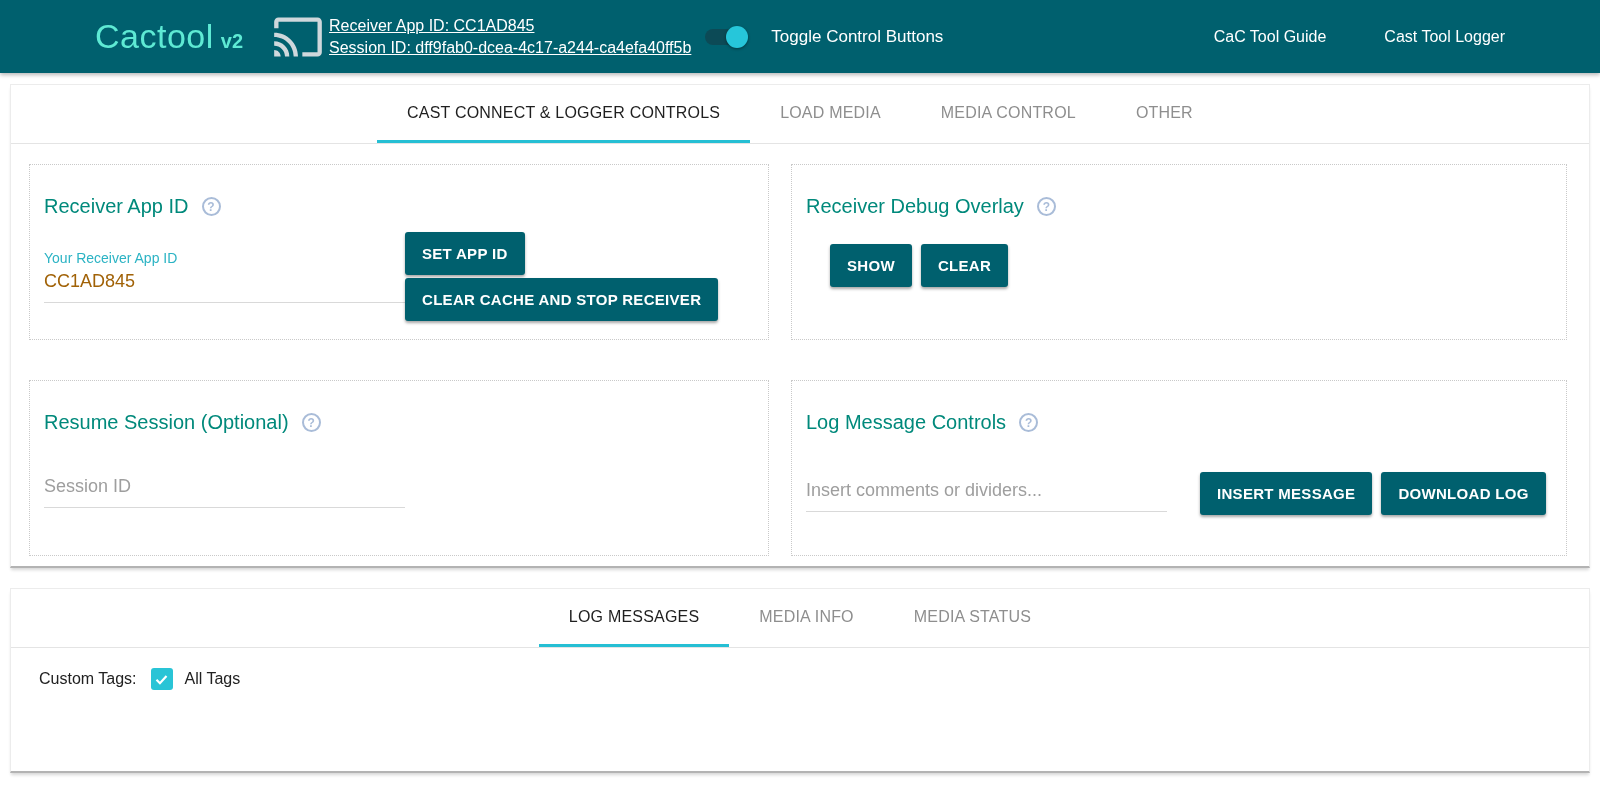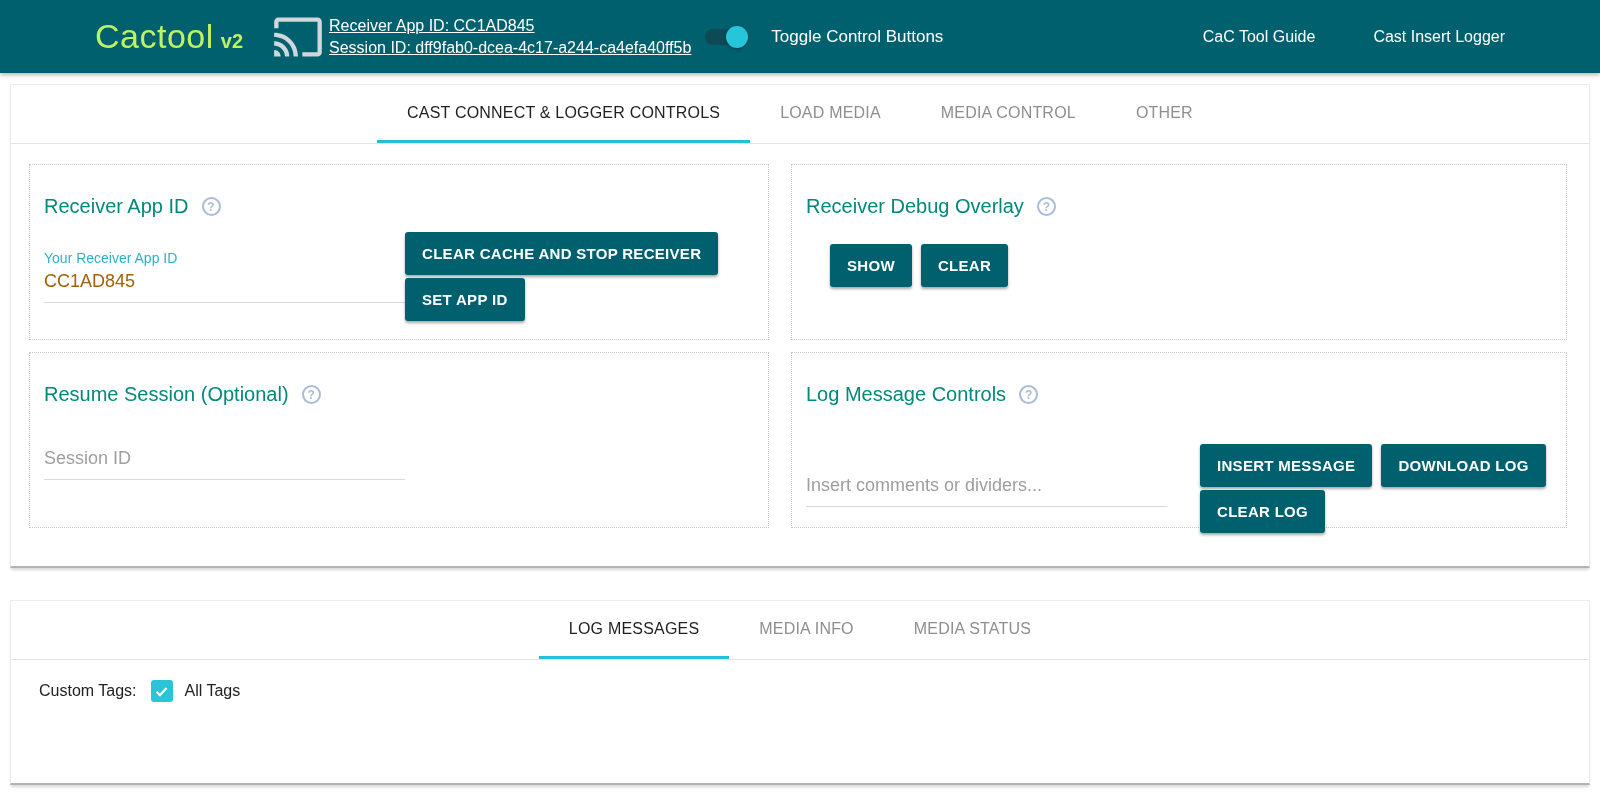--- a/index.html
+++ b/index.html
@@ -15,21 +15,21 @@
   .header {
     height: 73px;
     background: #00606E;
     display: flex;
     align-items: center;
     padding: 0 95px;
     box-shadow: 0 2px 4px rgba(0,0,0,0.28);
     position: relative;
     z-index: 5;
   }
-  .logo { color: #bef264; display: flex; align-items: baseline; }
+  .logo { color: #5eead4; display: flex; align-items: baseline; }
   .logo-name { font-size: 34px; font-weight: 400; letter-spacing: .5px; }
   .logo-version { font-size: 20px; font-weight: bold; margin-left: 7px; }
   .cast-icon { margin-left: 24px; display: flex; align-items: center; }
   .header-ids { color: #fff; font-size: 16px; line-height: 22px; text-decoration: underline; }
   .toggle {
     margin-left: 14px; width: 40px; height: 16px; border-radius: 8px;
     background: #0c4a56; position: relative; cursor: pointer; flex: none;
   }
   .toggle-thumb {
     position: absolute; right: -3px; top: -3px; width: 22px; height: 22px;
@@ -41,38 +41,38 @@
 
   
   .panel {
     margin: 0 10px;
     background: #fff;
     border: 1px solid #ececec;
     border-bottom: 2px solid #b3b3b3;
     box-shadow: 0 3px 3px -1px rgba(0,0,0,0.16);
   }
   .panel-top { margin-top: 11px; height: 484px; }
-  .panel-bottom { margin-top: 32px; height: 185px; }
+  .panel-bottom { margin-top: 20px; height: 185px; }
 
   .tabbar {
     display: flex; justify-content: center; align-items: stretch;
     height: 59px; border-bottom: 1px solid #e4e4e4;
   }
   .tab {
     font-size: 16px; color: #8e8e8e; padding: 0 30px;
     display: flex; align-items: center; cursor: pointer;
     border-bottom: 3px solid transparent; letter-spacing: .2px; white-space: nowrap;
   }
   .tab.active { color: #1f1f1f; border-bottom-color: #26BFD4; }
 
   
   .cards {
     display: grid;
     grid-template-columns: 740fr 772fr;
-    gap: 12px 22px;
+    gap: 40px 22px;
     padding: 20px 22px 30px 18px;
   }
   .card { border: 1px dotted #c9c9c9; height: 176px; padding: 30px 14px 18px; background: #fff; }
   .card-title-row { display: flex; align-items: center; gap: 13px; }
   .card-title { color: #00897B; font-size: 20px; font-weight: 400; }
   .help-icon {
     width: 19px; height: 19px; border: 2px solid #a9bcd8; border-radius: 50%;
     color: #a9bcd8; font-size: 12px; font-weight: bold;
     display: flex; align-items: center; justify-content: center; cursor: pointer; flex: none;
   }
@@ -123,21 +123,21 @@
   <div class="header-ids">
     <div>Receiver App ID: CC1AD845</div>
     <div>Session ID: dff9fab0-dcea-4c17-a244-ca4efa40ff5b</div>
   </div>
   <div class="toggle">
     <div class="toggle-thumb"></div>
   </div>
   <span class="toggle-label">Toggle Control Buttons</span>
   <div class="header-links">
     <span class="header-link">CaC Tool Guide</span>
-    <span class="header-link">Cast Insert Logger</span>
+    <span class="header-link">Cast Tool Logger</span>
   </div>
 </div>
 
 <div class="panel panel-top">
   <div class="tabbar">
     <div class="tab active">CAST CONNECT &amp; LOGGER CONTROLS</div>
     <div class="tab">LOAD MEDIA</div>
     <div class="tab">MEDIA CONTROL</div>
     <div class="tab">OTHER</div>
   </div>
@@ -148,22 +148,22 @@
       <div class="card-title-row">
         <span class="card-title">Receiver App ID</span>
         <span class="help-icon">?</span>
       </div>
       <div class="card-body body-row1">
         <div class="field">
           <div class="field-label">Your Receiver App ID</div>
           <input type="text" value="CC1AD845" style="">
         </div>
         <div class="btn-stack">
+          <button class="btn">SET APP ID</button>
           <button class="btn">CLEAR CACHE AND STOP RECEIVER</button>
-          <button class="btn">SET APP ID</button>
         </div>
       </div>
     </div>
 
     <div class="card">
       <div class="card-title-row">
         <span class="card-title">Receiver Debug Overlay</span>
         <span class="help-icon">?</span>
       </div>
       <div class="card-body body-row2">
@@ -191,21 +191,20 @@
         <span class="card-title">Log Message Controls</span>
         <span class="help-icon">?</span>
       </div>
       <div class="card-body body-row3">
         <div class="field">
           <input type="text" placeholder="Insert comments or dividers..." style="">
         </div>
         <div class="btn-wrap">
           <button class="btn">INSERT MESSAGE</button>
           <button class="btn">DOWNLOAD LOG</button>
-          <button class="btn">CLEAR LOG</button>
         </div>
       </div>
     </div>
 
   </div>
 </div>
 
 <div class="panel panel-bottom">
   <div class="tabbar">
     <div class="tab active">LOG MESSAGES</div>

